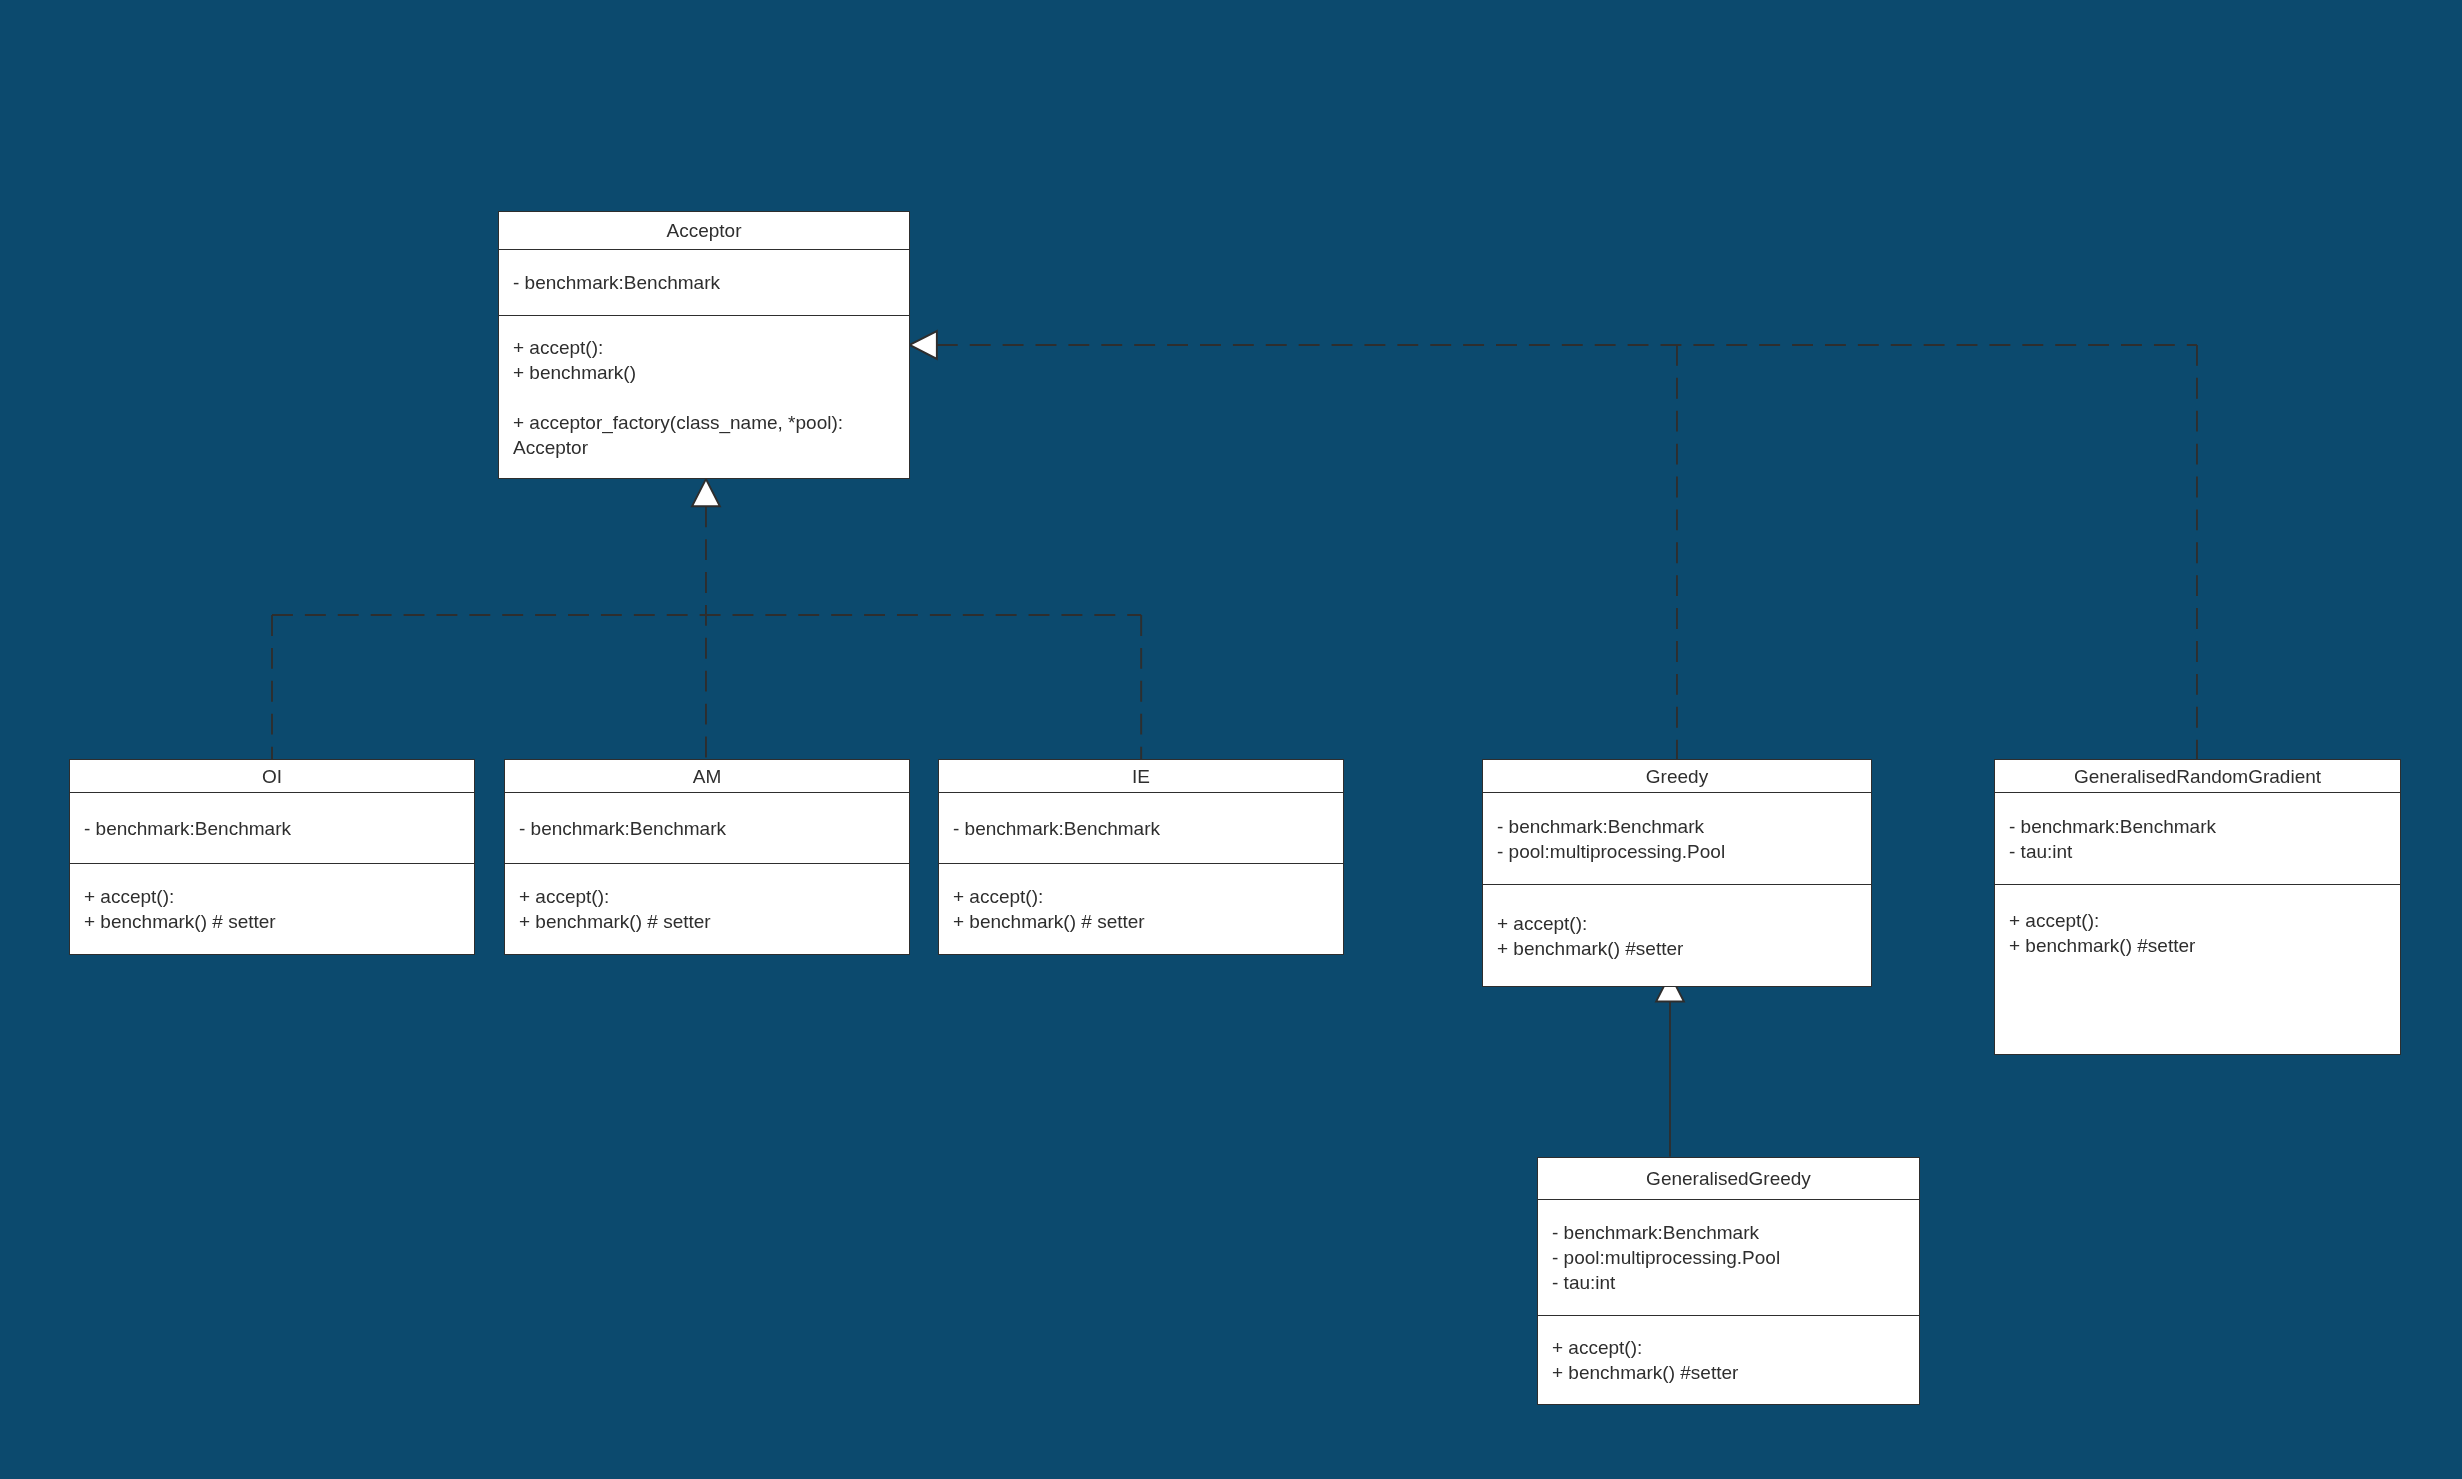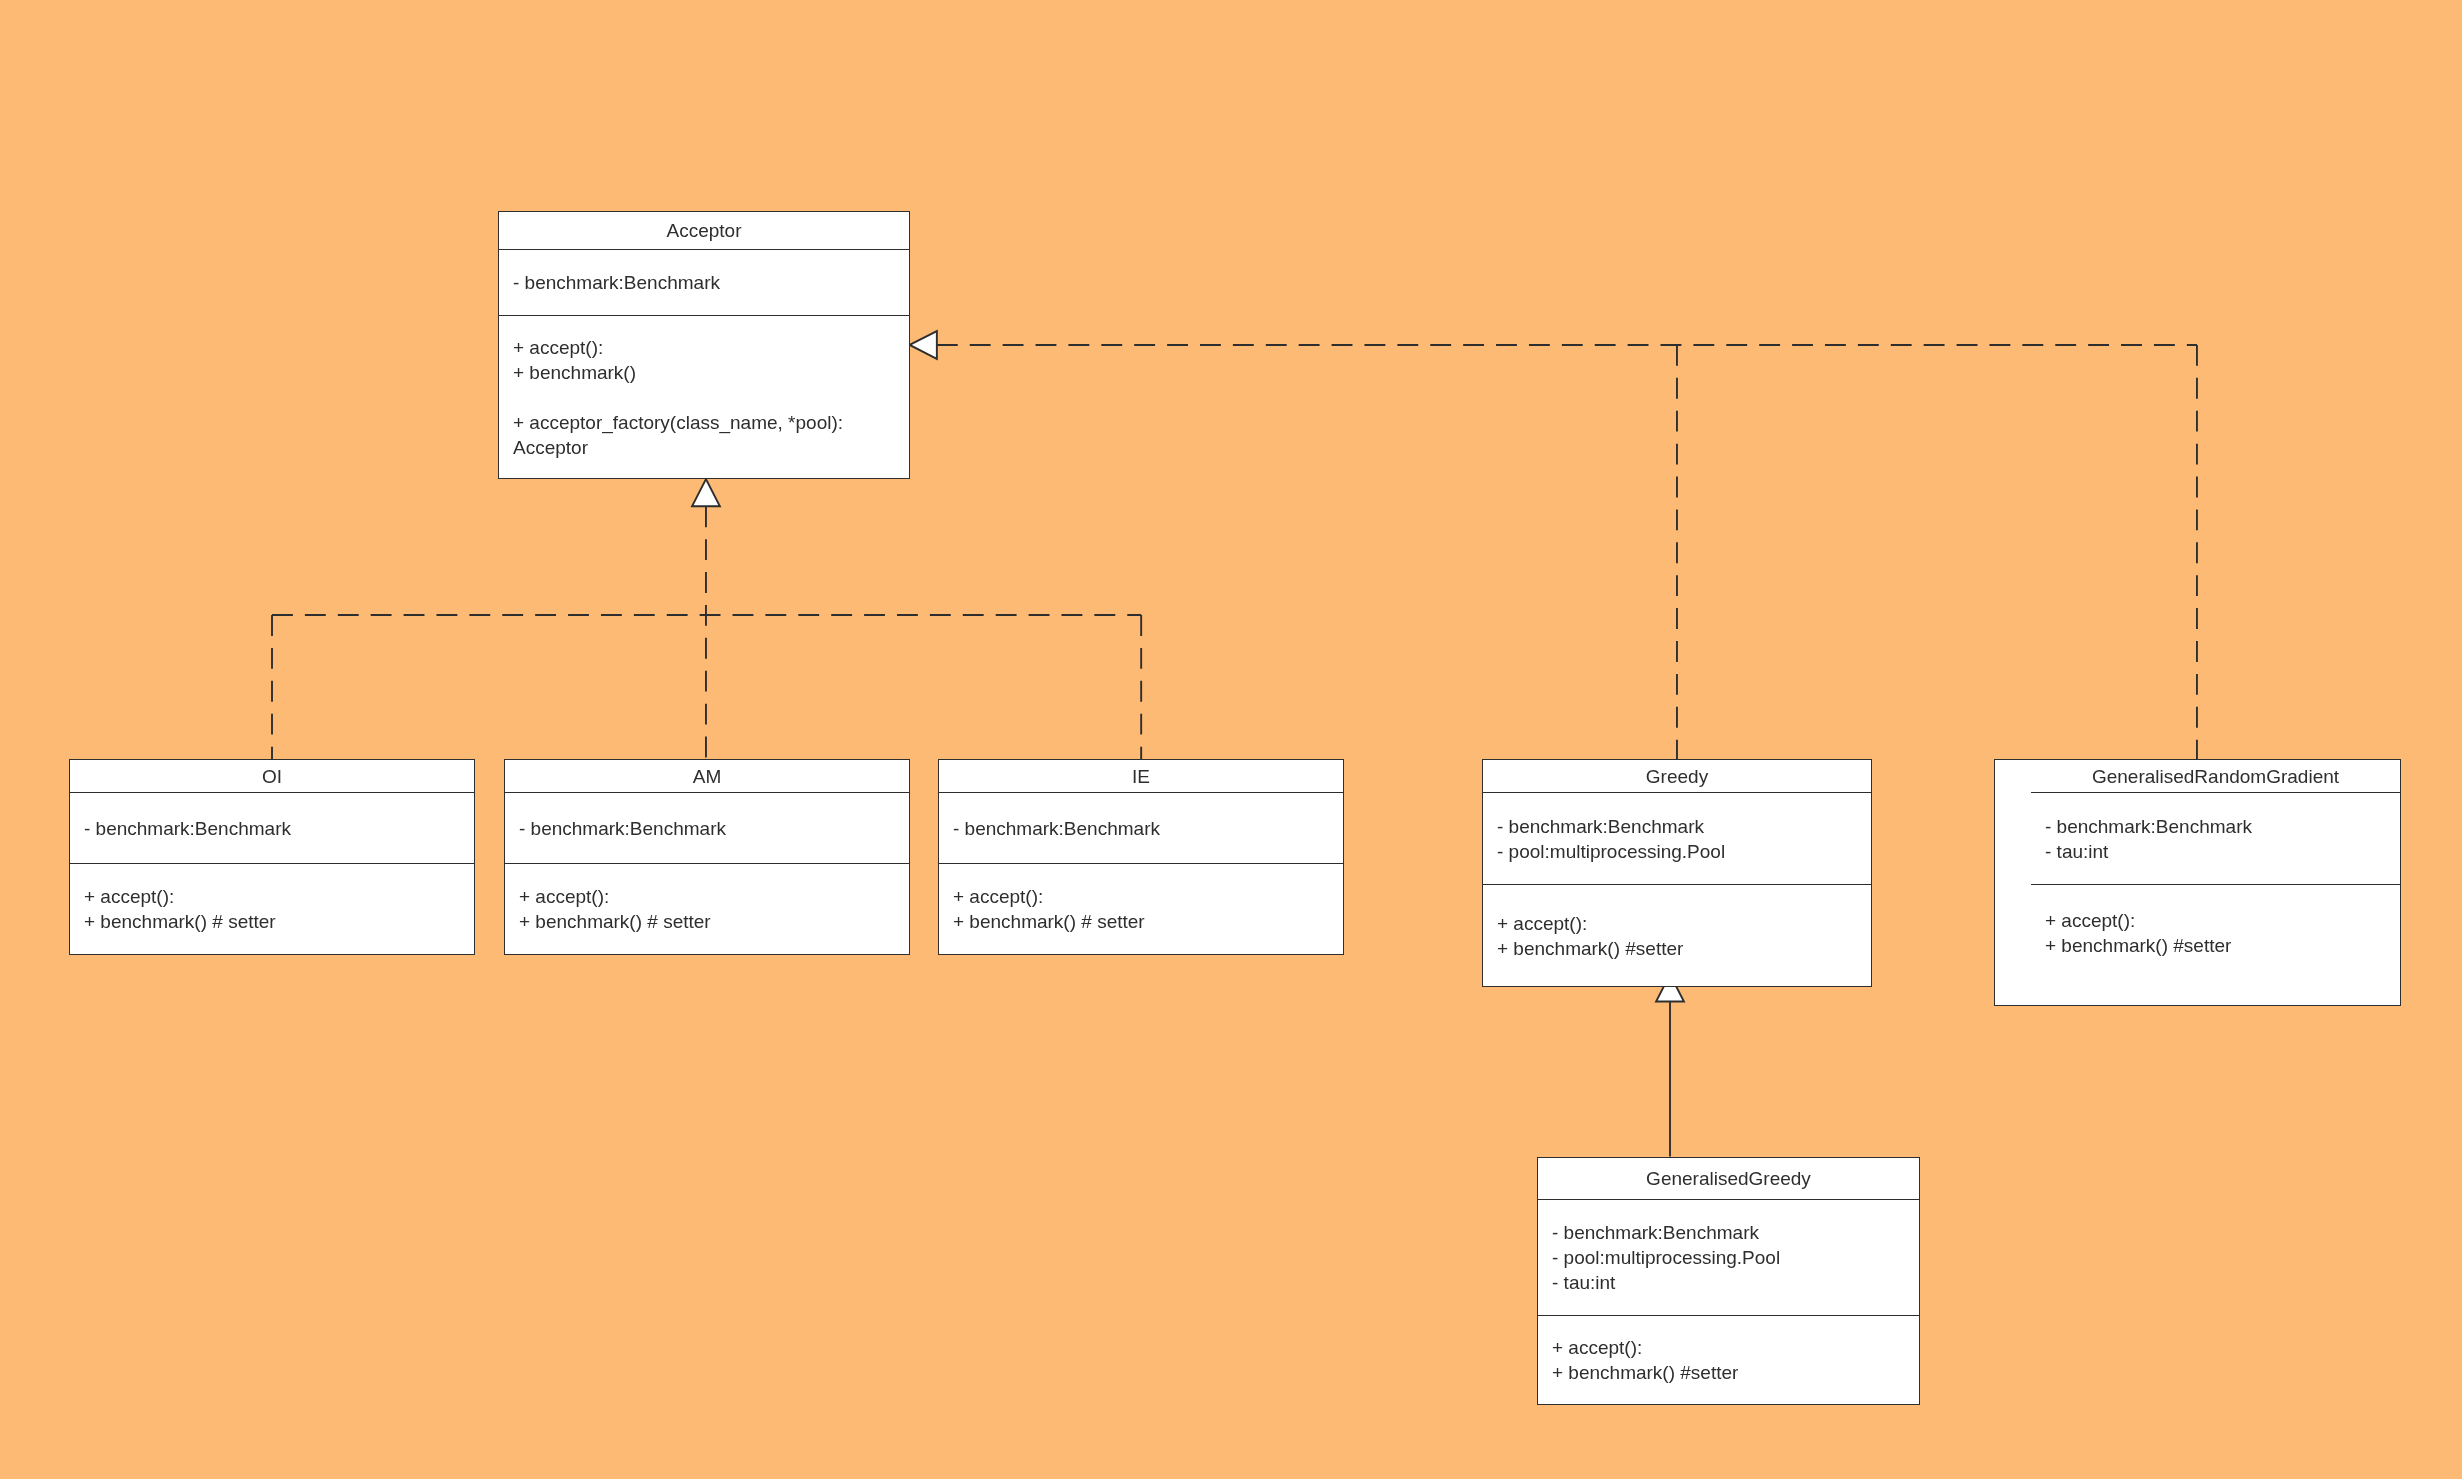--- a/index.html
+++ b/index.html
@@ -4,21 +4,21 @@
 <style>
   html, body {
     margin: 0;
     padding: 0;
     background: #ffffff;
   }
   #canvas {
     position: relative;
     width: 2462px;
     height: 1480px;
-    background: #fdba74;
+    background: #0c4a6e;
     font-family: "Liberation Sans", "DejaVu Sans", sans-serif;
     color: #2e2e2e;
   }
   #connector-layer {
     position: absolute;
     left: 0;
     top: 0;
     width: 2462px;
     height: 1480px;
   }
@@ -78,21 +78,21 @@
   #box-oi  { left: 69px; }
   #box-am  { left: 504px; width: 406px; }
   #box-ie  { left: 938px; }
   #box-oi .uml-title, #box-am .uml-title, #box-ie .uml-title { height: 33px; }
   #box-oi .uml-attrs, #box-am .uml-attrs, #box-ie .uml-attrs { height: 71px; }
 
   #box-greedy { left: 1482px; top: 759px; width: 390px; height: 228px; }
   #box-greedy .uml-title { height: 33px; }
   #box-greedy .uml-attrs { height: 92px; }
 
-  #box-grg { left: 1994px; top: 759px; width: 407px; height: 247px; padding-left: 36px; }
+  #box-grg { left: 1994px; top: 759px; width: 407px; height: 296px; }
   #box-grg .uml-title { height: 33px; }
   #box-grg .uml-attrs { height: 92px; }
   #box-grg .uml-methods { justify-content: flex-start; padding-top: 23px; }
 
   #box-gg { left: 1537px; top: 1157px; width: 383px; height: 248px; }
   #box-gg .uml-title { height: 42px; }
   #box-gg .uml-attrs { height: 116px; }
 </style>
 </head>
 <body>

